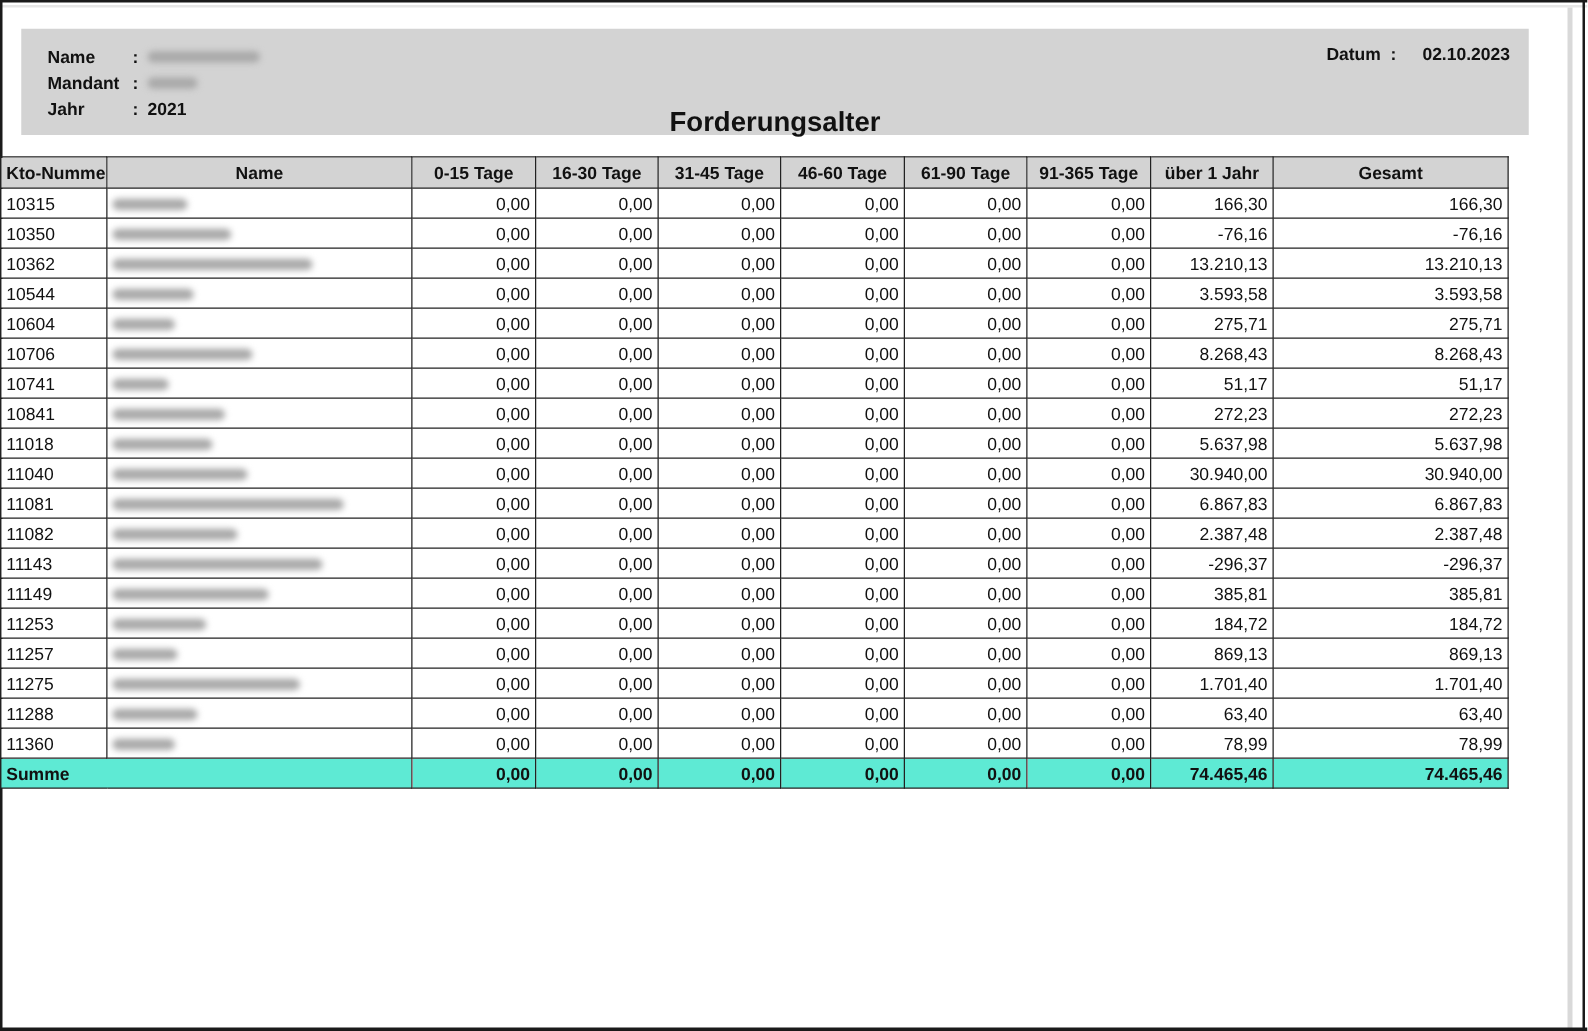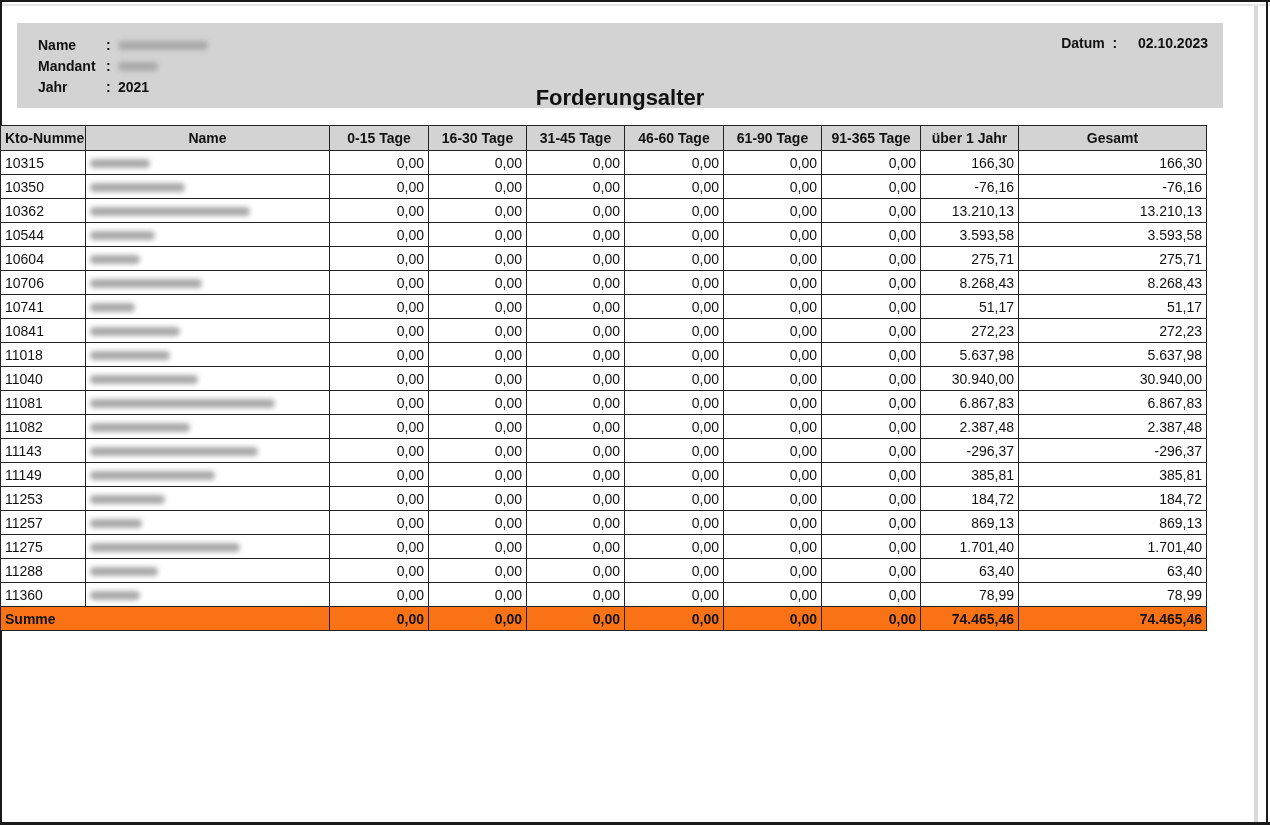--- a/index.html
+++ b/index.html
@@ -21,21 +21,21 @@
   .report-title{position:absolute;left:0;width:100%;top:32px;text-align:center;font-size:22px;font-weight:bold;margin-top:30px;}
   .date{position:absolute;right:15px;top:12px;font-size:14px;font-weight:bold;}
   .date span{margin-left:13px;}
 
   table.report{position:absolute;left:0;top:125px;border-collapse:collapse;table-layout:fixed;width:1206px;font-size:14px;}
   table.report th,table.report td{border:1.5px solid #222;height:24px;padding:0 4px;box-sizing:border-box;white-space:nowrap;overflow:hidden;}
   table.report th{background:#d3d3d3;font-weight:bold;text-align:center;height:25px;}
   table.report td{background:#fff;text-align:right;}
   table.report td.kto{text-align:left;}
   table.report td.name{text-align:left;border-right-width:1.5px;}
-  table.report tr.sum td{background:#f97316;font-weight:bold;}
+  table.report tr.sum td{background:#5eead4;font-weight:bold;}
   table.report tr.sum td.sum-label{text-align:left;}
 </style>
 </head>
 <body>
 
 <div class="frame-top"></div>
 <div class="frame-top2"></div>
 <div class="frame-left"></div>
 <div class="frame-right"></div>
 <div class="frame-right2"></div>

